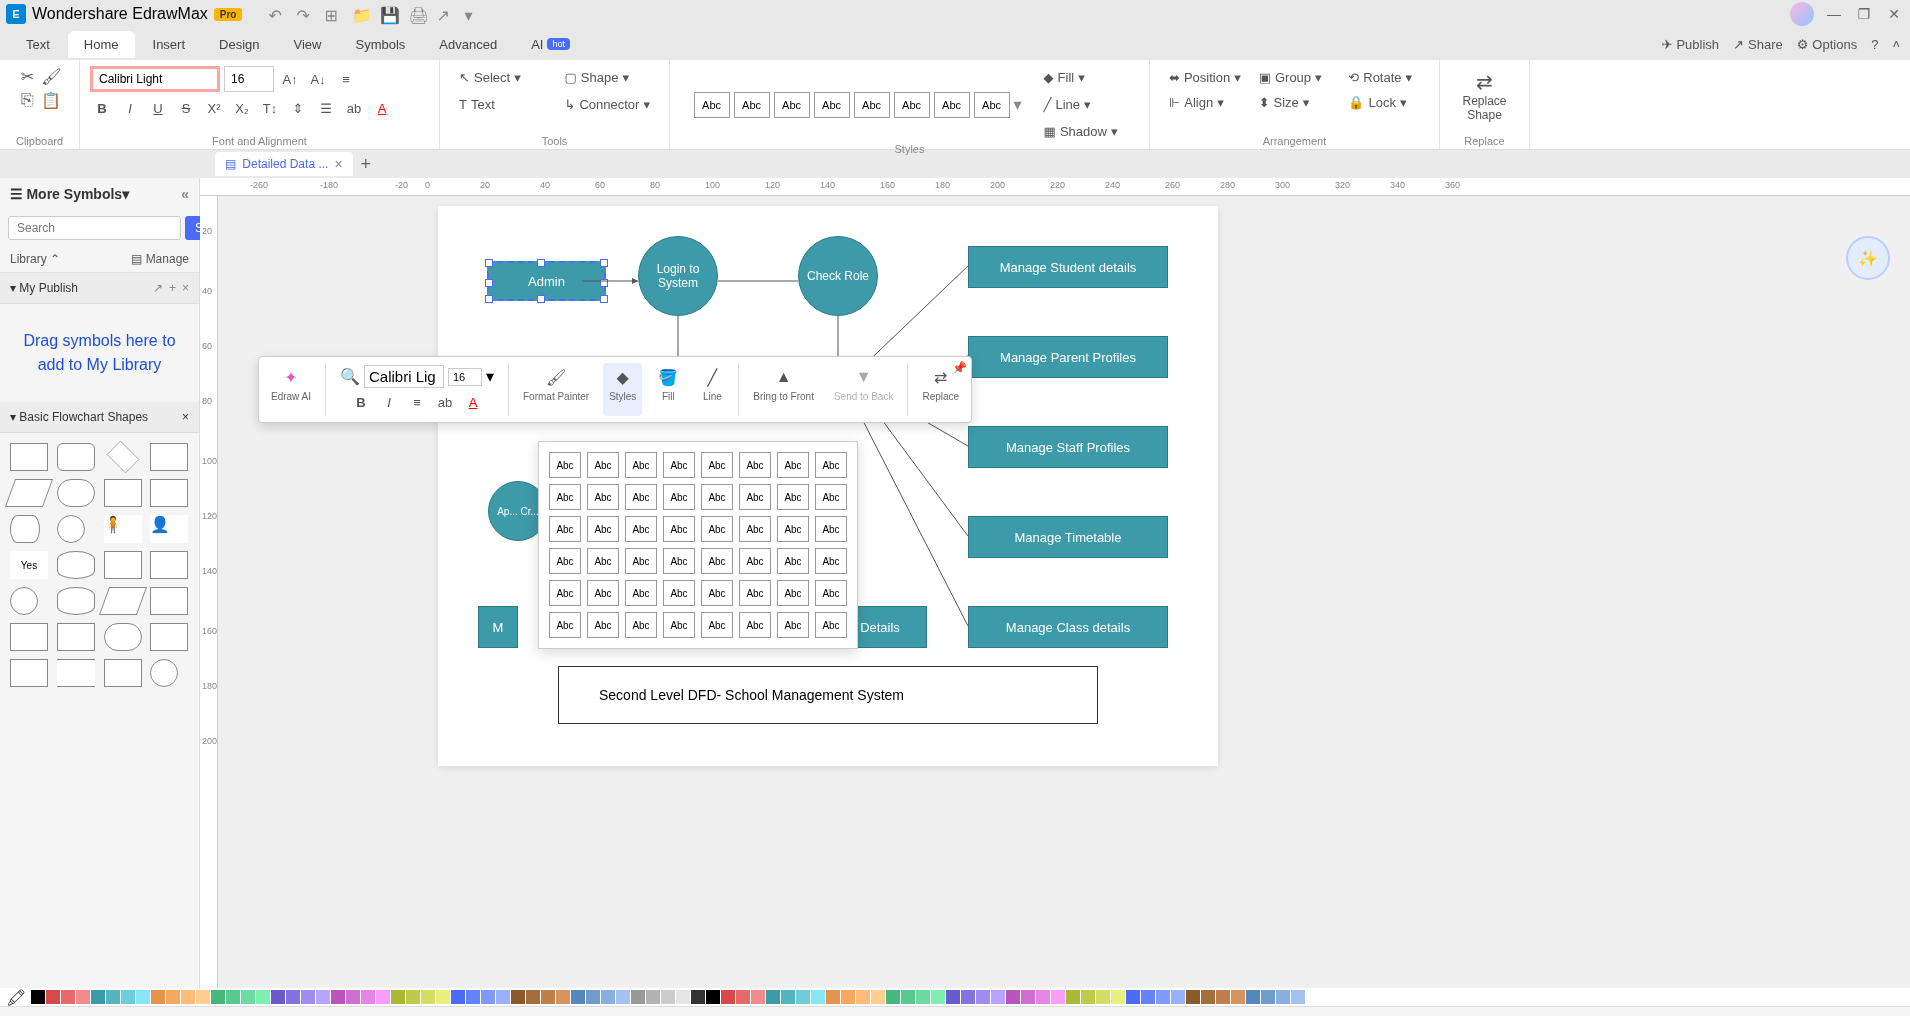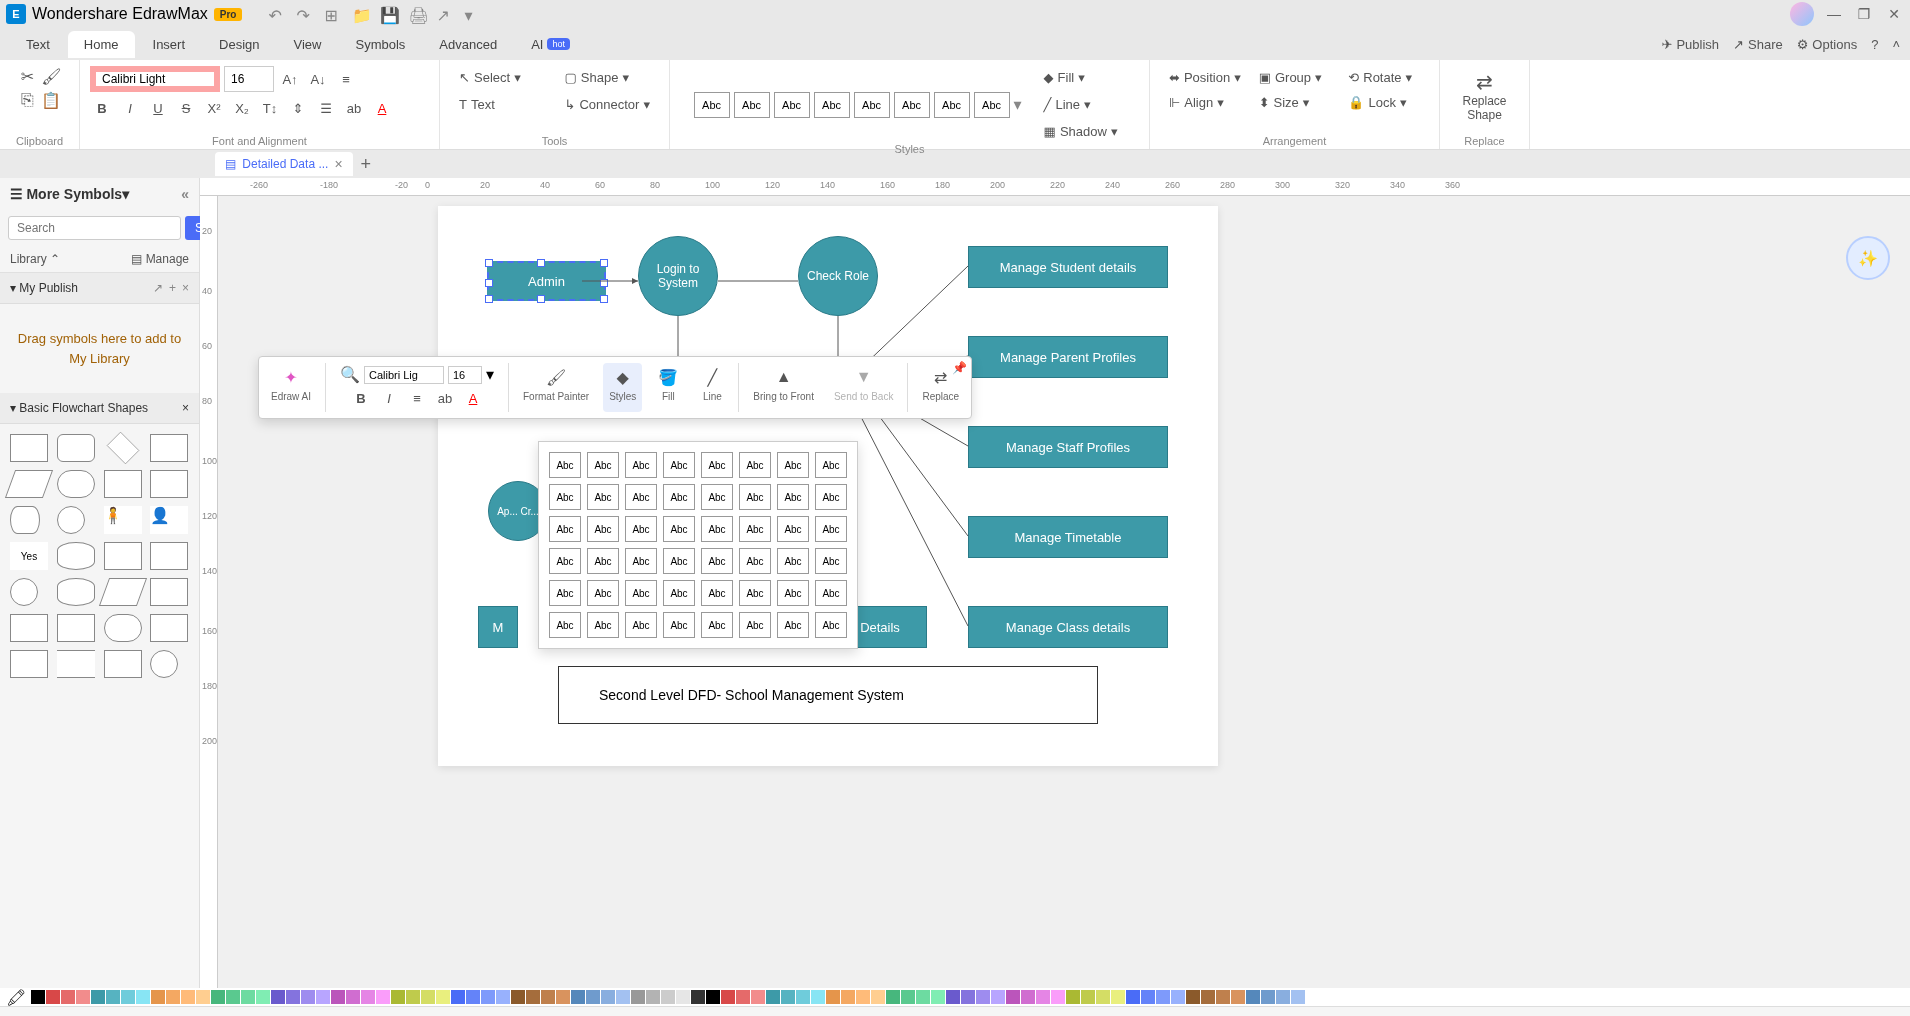--- a/index.html
+++ b/index.html
@@ -27,21 +27,21 @@
 .menu-right-item { display: flex; align-items: center; gap: 4px; }
 
 
 .ribbon { height: 90px; background: #fff; display: flex; border-bottom: 1px solid #ddd; }
 .ribbon-group { border-right: 1px solid #e5e5e5; padding: 6px 10px 2px; display: flex; flex-direction: column; align-items: center; justify-content: space-between; }
 .ribbon-group-label { font-size: 11px; color: #888; }
 .ribbon-controls { display: flex; gap: 6px; align-items: center; flex-wrap: wrap; }
 .ribbon-col { display: flex; flex-direction: column; gap: 4px; }
 .ribbon-row { display: flex; gap: 4px; align-items: center; }
 .ribbon-icon { width: 20px; height: 20px; display:flex;align-items:center;justify-content:center; color: #555; }
-.font-select { border: 6px solid #fca5a5; padding: 3px 20px 3px 6px; font-size: 12px; background: #fff; width: 130px; height: 26px; }
+.font-select { border: 3px solid #fca5a5; padding: 3px 20px 3px 6px; font-size: 12px; background: #fff; width: 130px; height: 26px; }
 .font-size { border: 1px solid #ccc; padding: 3px 6px; font-size: 12px; width: 50px; height: 26px; }
 .format-btn { width: 24px; height: 24px; display:flex;align-items:center;justify-content:center;font-size:13px;color:#555;}
 .tool-btn-h { display: flex; align-items: center; gap: 4px; font-size: 13px; color: #555; padding: 4px 8px; }
 .style-box { width: 36px; height: 26px; border: 1px solid #999; display:flex;align-items:center;justify-content:center;font-size:11px;background:#fff;}
 .replace-btn { display:flex;flex-direction:column;align-items:center;font-size:12px;color:#555;padding:4px;}
 
 
 .doc-tabs { height: 28px; background: #eaeaea; display: flex; align-items: center; padding-left: 215px; }
 .doc-tab { display: flex; align-items: center; gap: 6px; padding: 4px 10px; background: #fff; font-size: 12px; color: #4a6cf7; border-radius: 4px 4px 0 0;}
 .doc-close { color: #888; font-size: 14px;}
@@ -53,21 +53,21 @@
 
 .left-panel { width: 200px; background: #f5f5f5; border-right: 1px solid #ddd; display: flex; flex-direction: column; }
 .panel-header { display: flex; align-items: center; justify-content: space-between; padding: 8px 10px; font-size: 14px; font-weight: 600; color: #333; }
 .collapse-icon { color: #888; }
 .search-row { display: flex; gap: 4px; padding: 6px 8px; }
 .search-input { flex: 1; border: 1px solid #ccc; padding: 4px 8px; font-size: 12px; border-radius: 3px; }
 .search-btn { background: #4a6cf7; color: #fff; border: none; padding: 4px 10px; font-size: 12px; border-radius: 3px; }
 .lib-row { display: flex; justify-content: space-between; padding: 6px 10px; font-size: 12px; color: #555; border-bottom: 1px solid #e0e0e0;}
 .section-head { display: flex; justify-content: space-between; align-items:center; padding: 8px 10px; font-size: 12px; color: #333; background: #ececec; border-bottom: 1px solid #ddd;}
 .section-icons { display: flex; gap: 6px; color: #888; font-size: 12px; }
-.drop-hint { padding: 24px 12px; text-align: center; font-size: 13px; color: #a16207; line-height: 1.5; border:1px dashed transparent;}
+.drop-hint { padding: 24px 12px; text-align: center; font-size: 16px; color: #1d4ed8; line-height: 1.5; border:1px dashed transparent;}
 .shapes-grid { display: grid; grid-template-columns: repeat(4, 1fr); gap: 8px; padding: 10px; }
 .shape-icon { width: 38px; height: 28px; border: 1px solid #888; background: #fff; }
 .shape-diamond { transform: rotate(45deg) scale(0.7); }
 .shape-round { border-radius: 6px; }
 .shape-circle { border-radius: 50%; width: 28px; }
 .shape-parallelogram { transform: skewX(-20deg);}
 
 
 .canvas-area { flex: 1; position: relative; background: #0ea5e9; overflow: hidden; }
 .ruler-h { height: 18px; background: #fff; border-bottom: 1px solid #ccc; display:flex; padding-left:20px; position:relative;}
@@ -85,21 +85,21 @@
 .sel-handle { position: absolute; width: 8px; height: 8px; background: #fff; border: 1px solid #4a6cf7; }
 .caption-box { position:absolute; border:1px solid #333; background:#fff; padding:20px 40px; font-size:14px; font-weight:500;}
 
 
 .float-toolbar { position: absolute; background: #fff; border: 1px solid #ccc; box-shadow: 0 4px 12px rgba(0,0,0,0.15); border-radius: 4px; display: flex; padding: 6px; gap: 8px; z-index: 10; }
 .ft-group { display: flex; flex-direction: column; align-items: center; gap: 2px; padding: 2px 6px; }
 .ft-icon { width: 24px; height: 24px; display:flex;align-items:center;justify-content:center;font-size:16px;color:#555;}
 .ft-label { font-size: 10px; color: #666; }
 .ft-sep { width: 1px; background: #ddd; }
 .ft-row { display: flex; gap: 4px; align-items:center;}
-.ft-font { border: 1px solid #ccc; width: 80px; padding: 2px 4px; font-size: 11px; }
+.ft-font { border: 1px solid #ccc; width: 80px; padding: 2px 4px; font-size: 15px; }
 .ft-size { border: 1px solid #ccc; width: 34px; padding: 2px 4px; font-size: 11px; }
 .ft-pin { position:absolute; top:4px; right:4px; color:#aaa; font-size:12px;}
 
 
 .styles-popup { position: absolute; background: #fff; border: 1px solid #ccc; box-shadow: 0 4px 12px rgba(0,0,0,0.15); padding: 10px; display: grid; grid-template-columns: repeat(8, 1fr); gap: 6px; z-index: 9; }
 .style-cell { width: 32px; height: 26px; border: 1px solid #999; display:flex;align-items:center;justify-content:center;font-size:10px;}
 
 
 .help-avatar { position: absolute; top: 40px; right: 20px; width: 44px; height: 44px; border-radius: 50%; background: #e3edff; border: 2px solid #b8cfff; display:flex;align-items:center;justify-content:center;}
 

